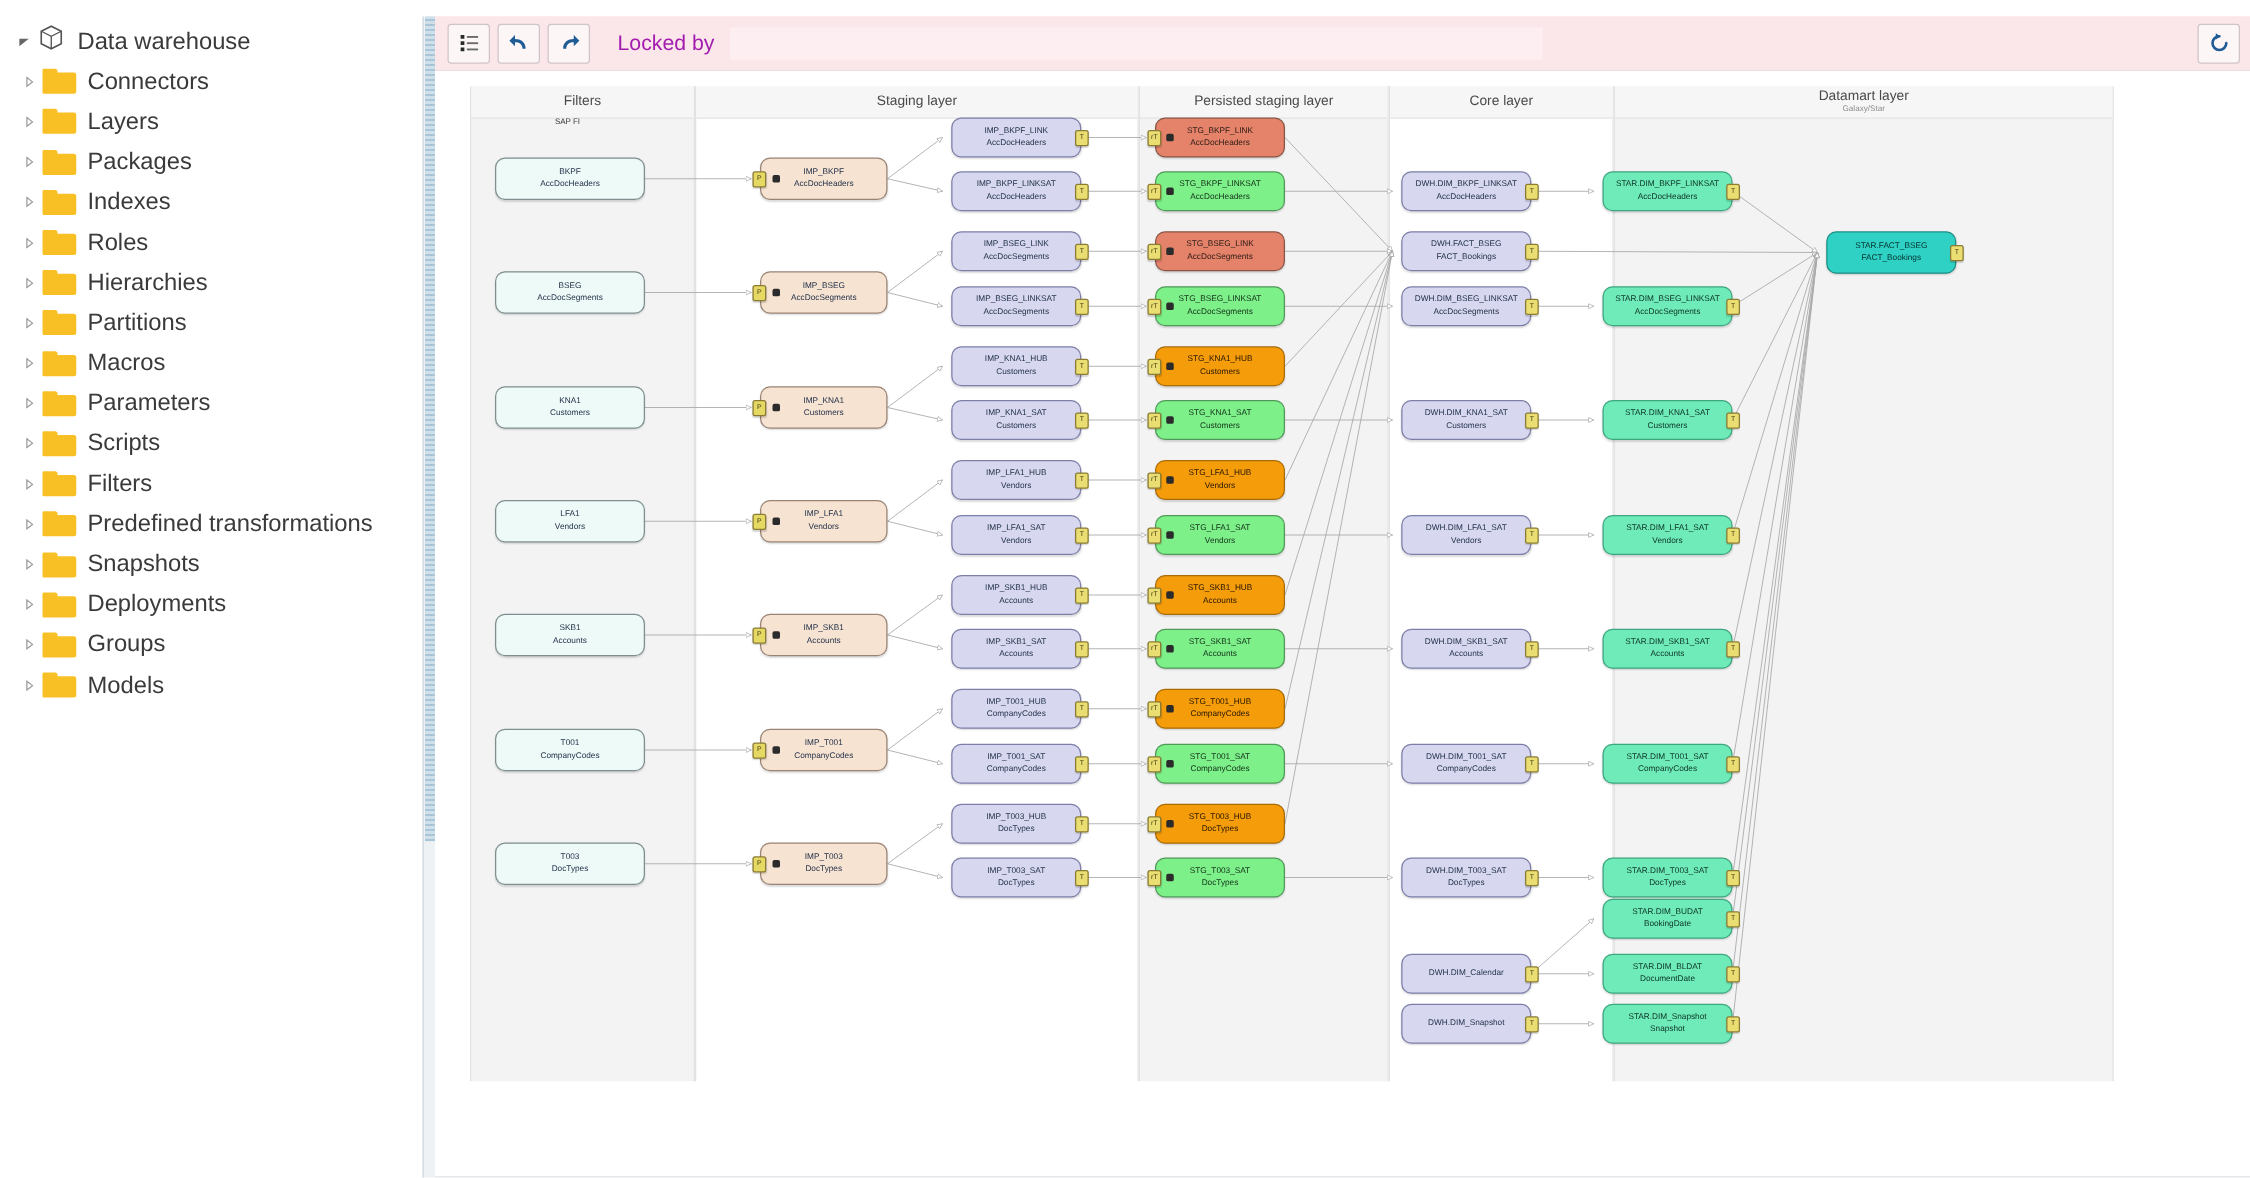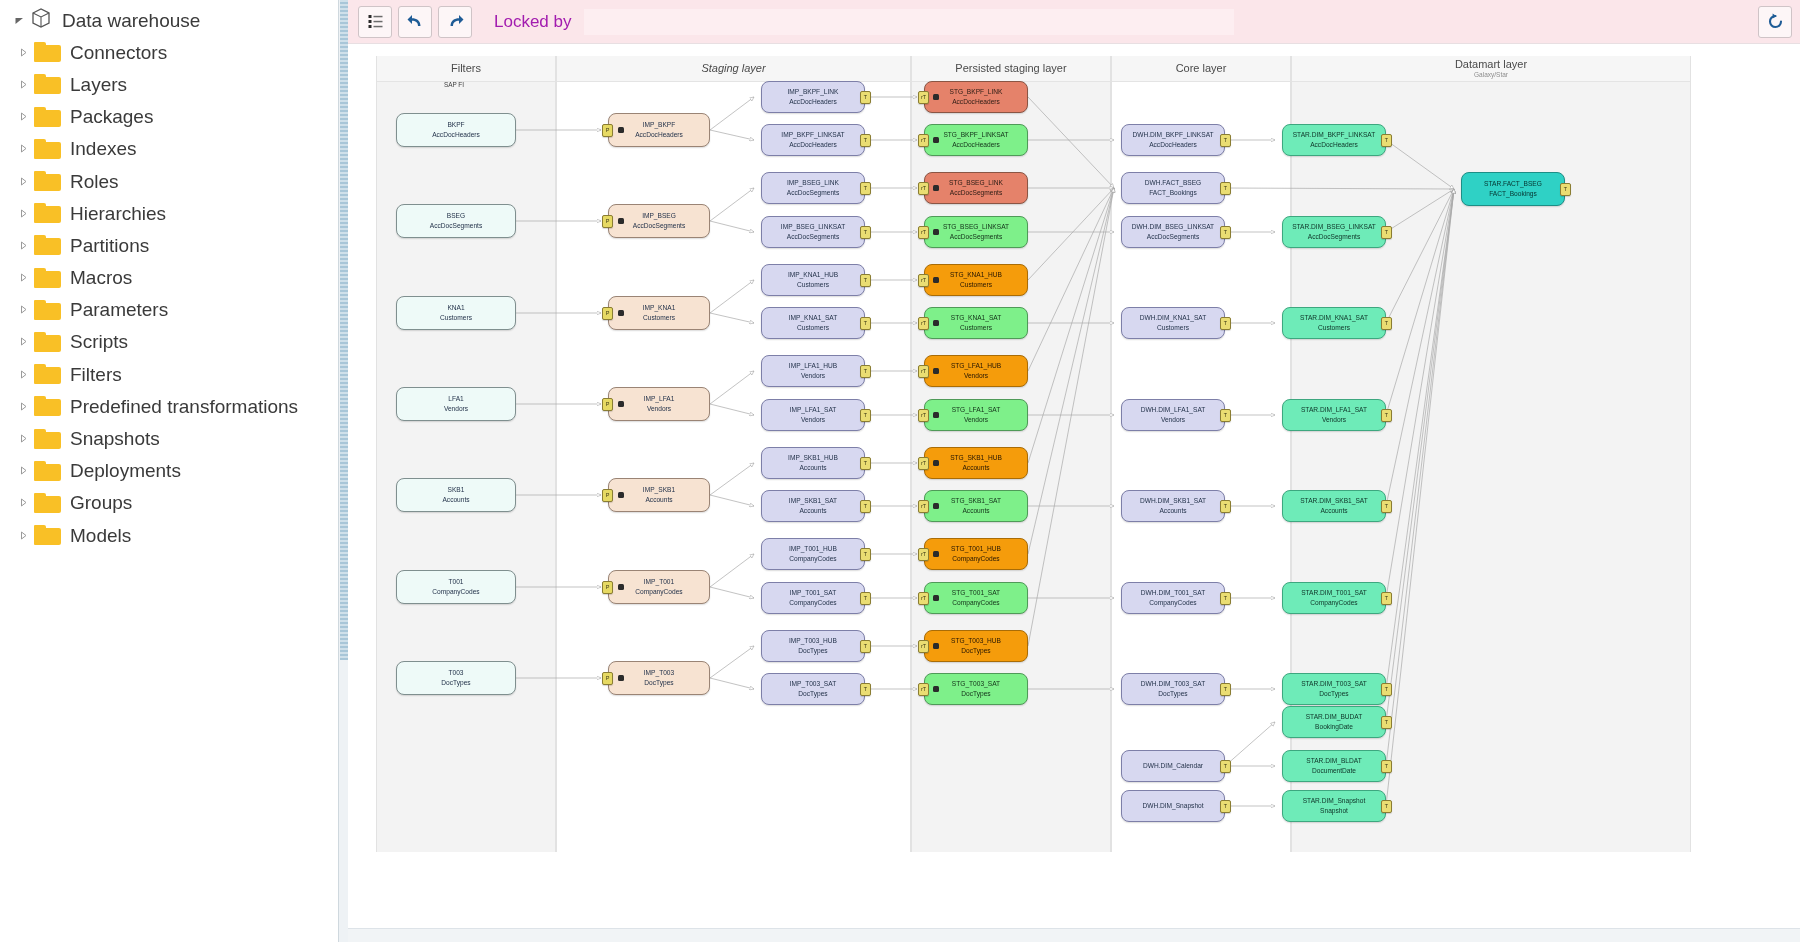--- a/index.html
+++ b/index.html
@@ -2,21 +2,21 @@
 <html><head>
 <meta charset="utf-8">
 <style>
   * { box-sizing: border-box; margin: 0; padding: 0; }
   html, body {
     width: 1800px; height: 942px;
     overflow: hidden;
     font-family: "Liberation Sans", sans-serif;
     background: #ffffff;
   }
-  #app { display: flex; width: 1800px; height: 921px; }
+  #app { display: flex; width: 1800px; height: 921px; margin-top: 13px; }
 
   
   #sidebar {
     width: 348px; height: 942px;
     background: #ffffff;
     position: relative;
     flex: 0 0 348px;
     padding-top: 4px;
     overflow: hidden;
   }
@@ -424,21 +424,21 @@
     </div>
 
     <div id="canvas">
       <div id="diagram">
         <div id="lanes">
             <div class="lane" style="left: 0px; width: 180px; height: 796px;">
               <div class="lane-hd">
                 <div class="t">Filters</div>
               </div>
             </div>
-            <div class="lane white" style="left: 180px; width: 355px; height: 796px; font-style: italic;">
+            <div class="lane white" style="left: 180px; width: 355px; height: 796px;">
               <div class="lane-hd">
                 <div class="t">Staging layer</div>
               </div>
             </div>
             <div class="lane" style="left: 535px; width: 200px; height: 796px;">
               <div class="lane-hd">
                 <div class="t">Persisted staging layer</div>
               </div>
             </div>
             <div class="lane white" style="left: 735px; width: 180px; height: 796px;">

